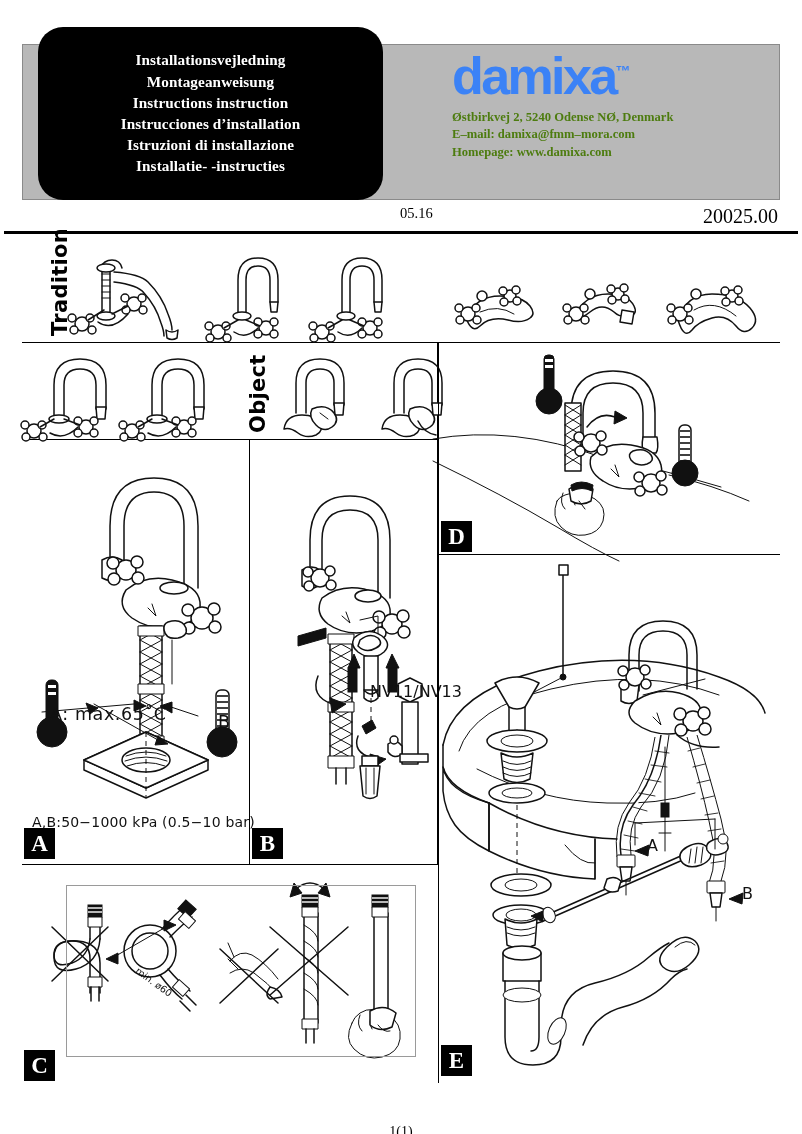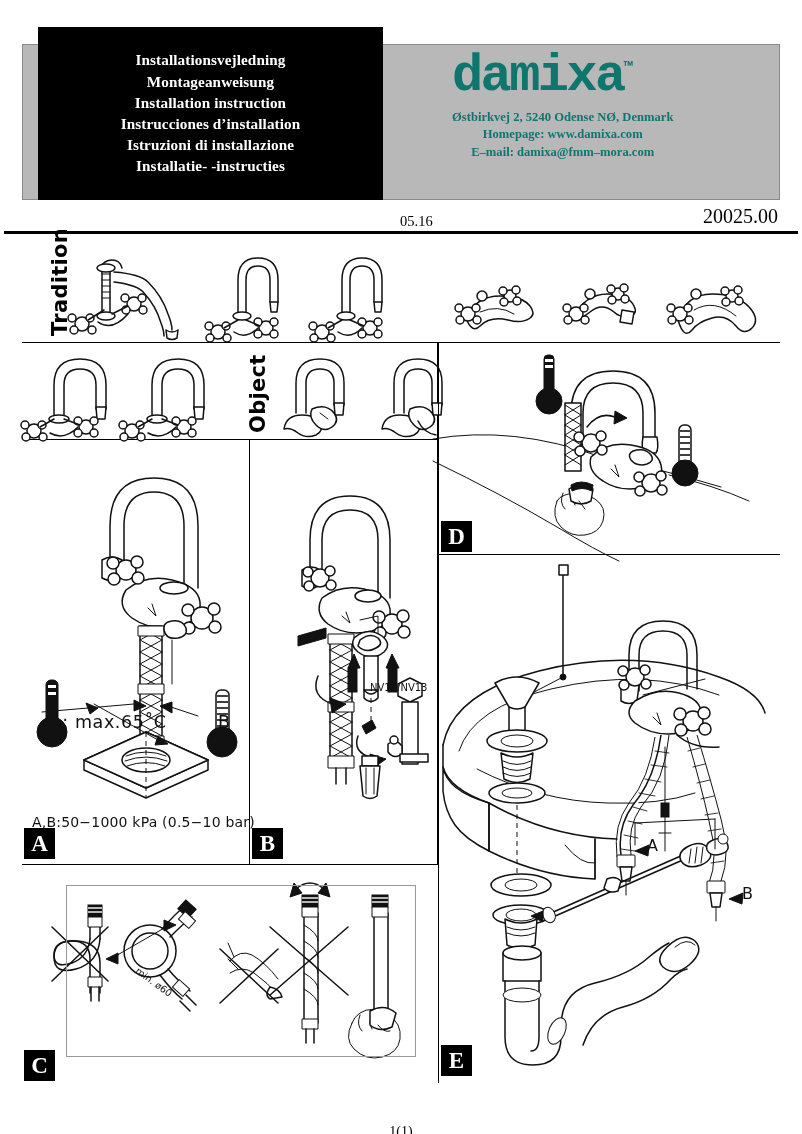--- a/index.html
+++ b/index.html
@@ -7,36 +7,36 @@
        font-family:"Liberation Serif",serif;color:#000;overflow:hidden;}
 
   .page{position:absolute;inset:0;}
 
   
   .hdr-band{position:absolute;left:22px;top:44px;width:758px;height:156px;
             background:#b8b8b8;border:1px solid #8a8a8a;box-sizing:border-box;}
   .hdr-title{position:absolute;left:38px;top:27px;width:345px;height:173px;
              background:#000;color:#fff;box-sizing:border-box;
              display:flex;flex-direction:column;align-items:center;
-             justify-content:center;gap:1px;z-index:3;}
+             justify-content:center;gap:1px;z-index:3;border-radius:25px;}
   .hdr-title span{font-weight:bold;font-size:15.2px;line-height:1.33;
                   letter-spacing:.1px;white-space:nowrap;}
 
   .brand{position:absolute;left:452px;top:52px;z-index:3;}
-  .brand-logo{font-family:Liberation Mono, monospace;font-weight:bold;
+  .brand-logo{font-family:Liberation Sans, sans-serif;font-weight:bold;
               font-size:52px;letter-spacing:-2.6px;line-height:.96;
-              color:#0f766e;}
+              color:#3b82f6;}
   .brand-logo sup{font-size:15px;letter-spacing:0;vertical-align:super;
                   font-weight:bold;}
   .brand-addr{margin-top:7px;font-weight:bold;font-size:12.6px;
-              line-height:1.38;color:#0f766e;text-align:center;}
+              line-height:1.38;color:#4d7c0f;}
 
   
   .meta-row{position:absolute;left:22px;top:205px;width:758px;height:25px;}
-  .meta-date{position:absolute;left:378px;top:8px;font-size:14.5px;}
+  .meta-date{position:absolute;left:378px;top:0;font-size:14.5px;}
   .meta-docno{position:absolute;right:2px;top:0;font-size:20px;}
   .rule-top{position:absolute;left:4px;top:231px;width:794px;height:2.5px;
             background:#000;}
 
   
   .panel{position:absolute;box-sizing:border-box;}
   .b-right{border-right:1.6px solid #000;}
   .b-bottom{border-bottom:1.6px solid #000;}
   .b-left{border-left:1.6px solid #000;}
 
@@ -69,32 +69,32 @@
 </head>
 <body>
 
 <div class="page">
 
   <div class="hdr-band"></div>
 
   <div class="hdr-title">
     <span>Installationsvejledning</span>
     <span>Montageanweisung</span>
-    <span>Installation instruction</span>
+    <span>Instructions instruction</span>
     <span>Instrucciones d’installation</span>
     <span>Istruzioni di installazione</span>
     <span>Installatie- -instructies</span>
   </div>
 
   <div class="brand">
     <div class="brand-logo"><span>damixa</span><sup>™</sup></div>
     <div class="brand-addr">
       <div>Østbirkvej 2, 5240 Odense NØ, Denmark</div>
+      <div>E–mail: damixa@fmm–mora.com</div>
       <div>Homepage: www.damixa.com</div>
-      <div>E–mail: damixa@fmm–mora.com</div>
     </div>
   </div>
 
   <div class="meta-row">
     <div class="meta-date">05.16</div>
     <div class="meta-docno">20025.00</div>
   </div>
   <div class="rule-top"></div>
 
   <div class="panel b-bottom" style="left:22px;top:238px;width:416px;height:105px;">
@@ -503,21 +503,21 @@
           <path d="M105 326 q19 -7 38 0"></path>
         </g>
         <path class="ln-d" d="M124 292 l0 66"></path>
       </g>
 
       <path class="ln-t" d="M72 264 L136 300"></path>
       <path class="fill-k" d="M136 296 l10 8 l-13 1 z"></path>
       <path class="fill-k" d="M76 268 l-12 -5 l4 11 z"></path>
     </svg>
 
-    <div class="anno" style="left:28px;top:264px;font-size:17.5px;letter-spacing:.6px;margin-top:8px;">A:  max.65˚C</div>
+    <div class="anno" style="left:28px;top:264px;font-size:17.5px;letter-spacing:.6px;">A:  max.65˚C</div>
     <div class="anno" style="left:196px;top:272px;font-size:17.5px;">B</div>
 
     <div class="anno" style="left:10px;top:374px;font-size:14px;letter-spacing:.2px;">A,B:50−1000 kPa (0.5−10 bar)</div>
 
     <div class="badge" style="left:2px;top:388px;">A</div>
   </div>
 
   <div class="panel b-right b-bottom" style="left:250px;top:440px;width:188px;height:425px;">
     <svg width="188" height="425" viewBox="0 0 188 425">
 
@@ -615,21 +615,21 @@
 
       <g>
         <path class="fill-w" d="M148 244 l12 -6 l12 6 l0 12 l-12 6 l-12 -6 z"></path>
         <rect class="fill-w" x="152" y="262" width="16" height="62"></rect>
         <path class="fill-w" d="M138 304 q8 -6 14 2 l0 8 q-8 6 -14 -2 z"></path>
         <rect class="fill-w" x="150" y="314" width="28" height="8"></rect>
         <circle class="fill-w" cx="144" cy="300" r="4"></circle>
       </g>
     </svg>
 
-    <div class="anno" style="left:120px;top:242px;font-size:10px;">NV11/NV13</div>
+    <div class="anno" style="left:120px;top:242px;font-size:16px;">NV11/NV13</div>
     <div class="badge" style="left:2px;top:388px;">B</div>
   </div>
 
   <div class="panel b-left" style="left:438px;top:555px;width:342px;height:528px;">
     <svg width="342" height="528" viewBox="0 0 342 528">
 
       <g>
         <path class="ln" d="M4 190 q10 -52 96 -74 q96 -24 180 6 q40 14 46 36"></path>
         <path class="ln" d="M4 190 l0 22 q6 22 46 36"></path>
         <path class="ln-t" d="M20 196 q14 -44 92 -62 q92 -22 168 6"></path>

